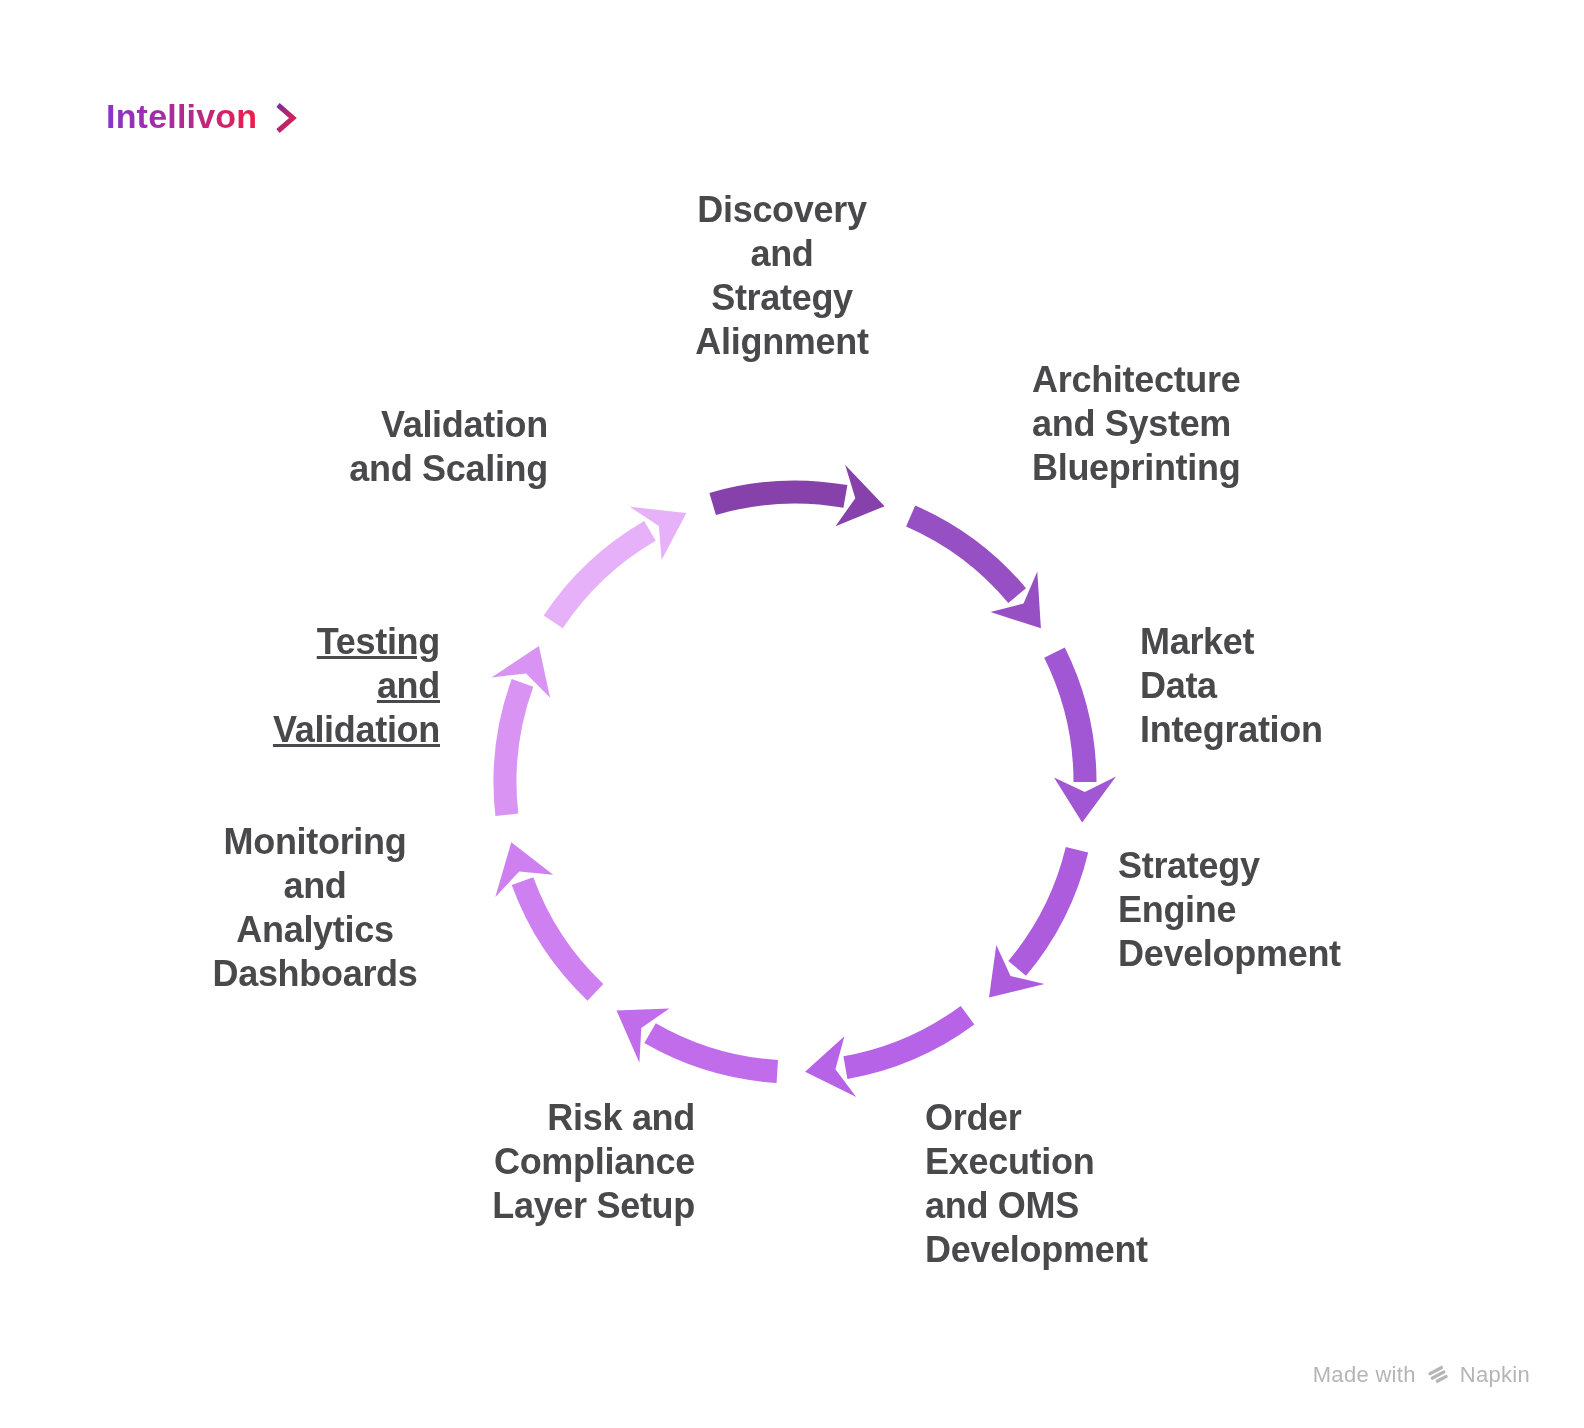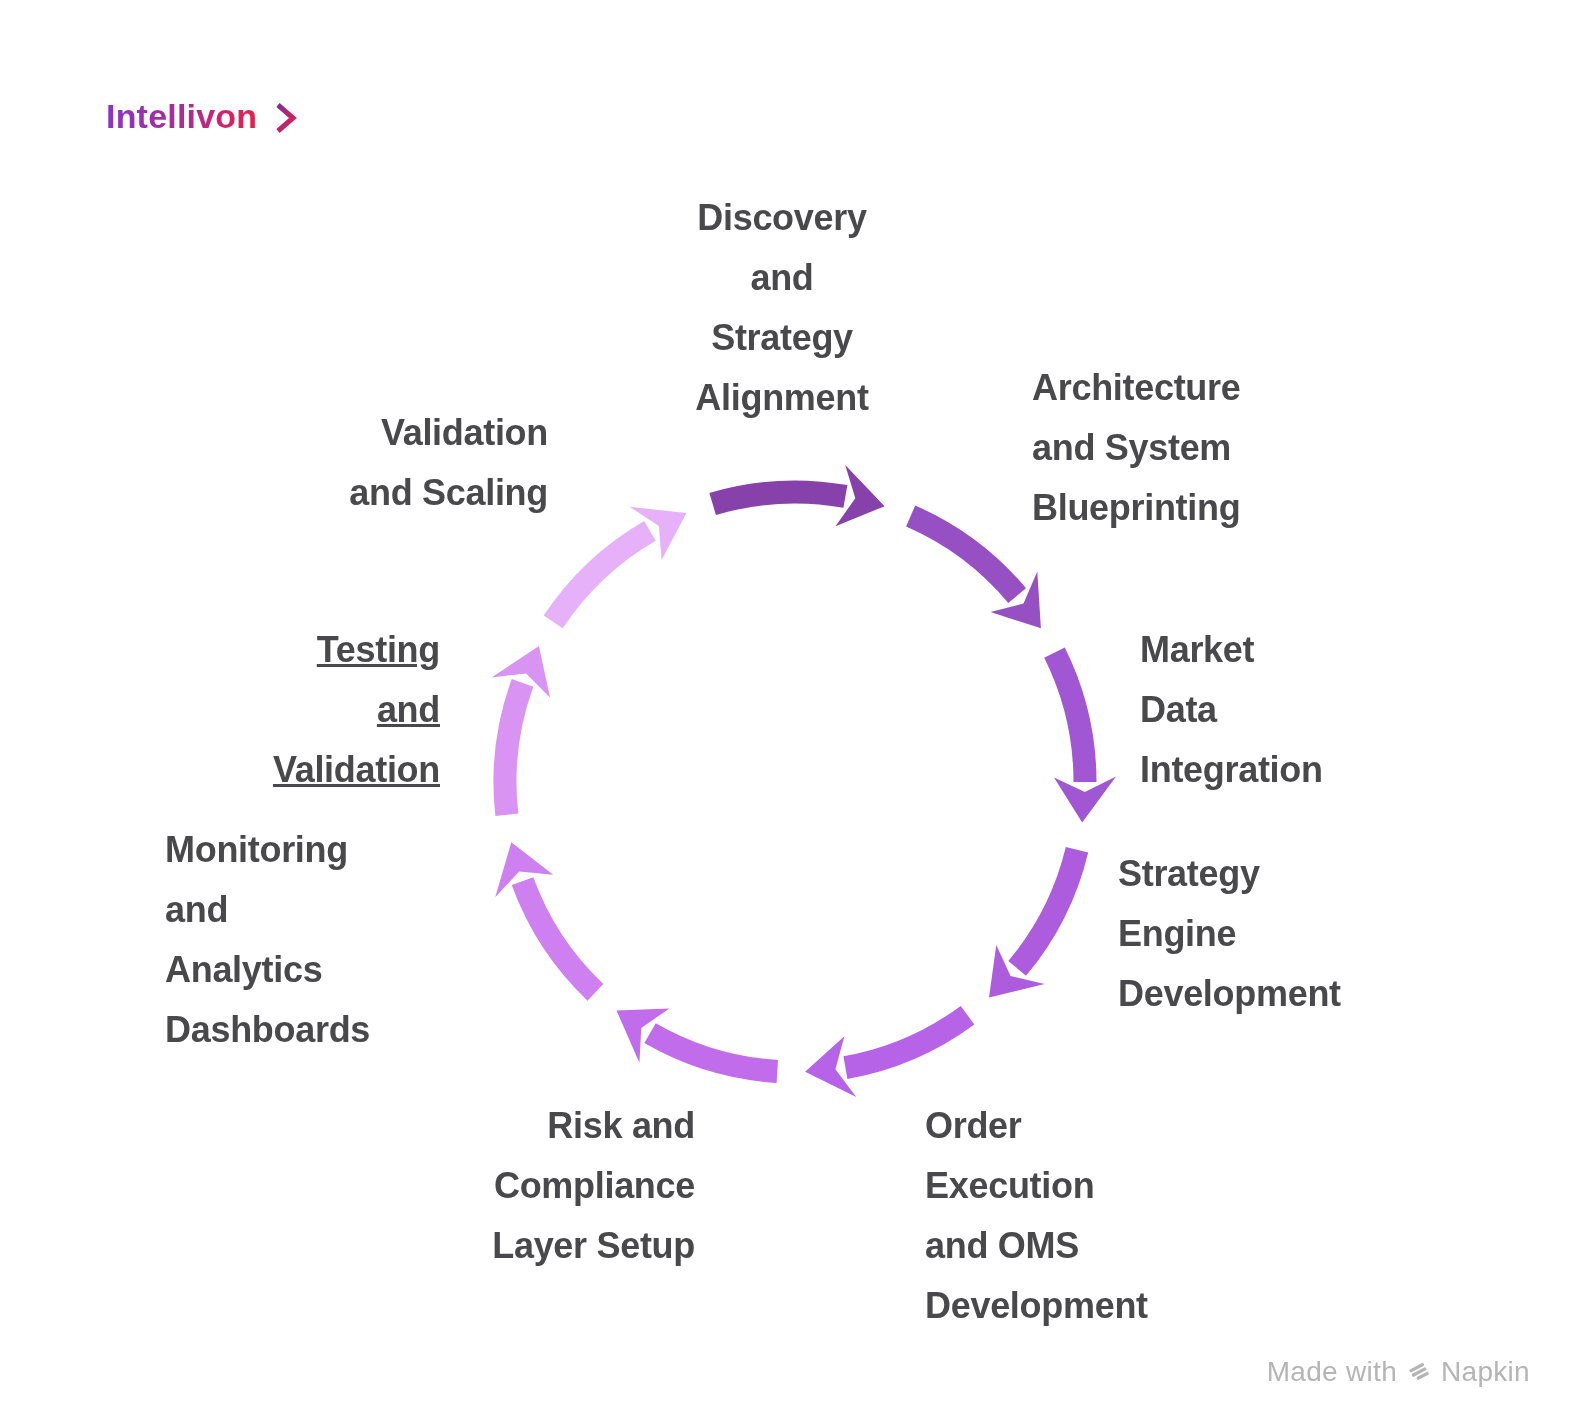--- a/index.html
+++ b/index.html
@@ -20,39 +20,39 @@
     color:transparent;
   }
   .logo-chevron{display:block;margin-top:2px;}
 
   
   .cycle-svg{position:absolute;left:0;top:0;width:1584px;height:1428px;}
 
   
   .stage{
     position:absolute;
-    font-size:36px;line-height:60px;font-weight:bold;
+    font-size:36px;line-height:44px;font-weight:bold;
     color:#49494b;letter-spacing:-0.3px;
     white-space:pre-line;
   }
   .stage-0{left:612px;top:188px;width:340px;text-align:center;}
   .stage-1{left:1032px;top:358px;text-align:left;}
   .stage-2{left:1140px;top:620px;text-align:left;}
   .stage-3{left:1118px;top:844px;text-align:left;}
   .stage-4{left:906px;top:1096px;text-align:left;margin-left:19px;}
   .stage-5{left:395px;top:1096px;width:300px;text-align:right;}
-  .stage-6{left:165px;top:820px;width:300px;text-align:left;}
+  .stage-6{left:165px;top:820px;width:300px;text-align:center;}
   .stage-7{left:140px;top:620px;width:300px;text-align:right;text-decoration:underline;}
   .stage-8{left:248px;top:403px;width:300px;text-align:right;}
 
   
   .footer{
     position:absolute;right:54px;bottom:40px;
     display:flex;align-items:center;gap:9px;
-    color:#b5b5b5;font-size:28px;font-weight:400;letter-spacing:0.3px;
+    color:#b5b5b5;font-size:22px;font-weight:400;letter-spacing:0.3px;
   }
   .footer .brand{font-weight:500;}
 </style>
 </head>
 <body>
 
 <div class="canvas">
 
   <div class="logo">
     <span class="logo-text">Intellivon</span>

